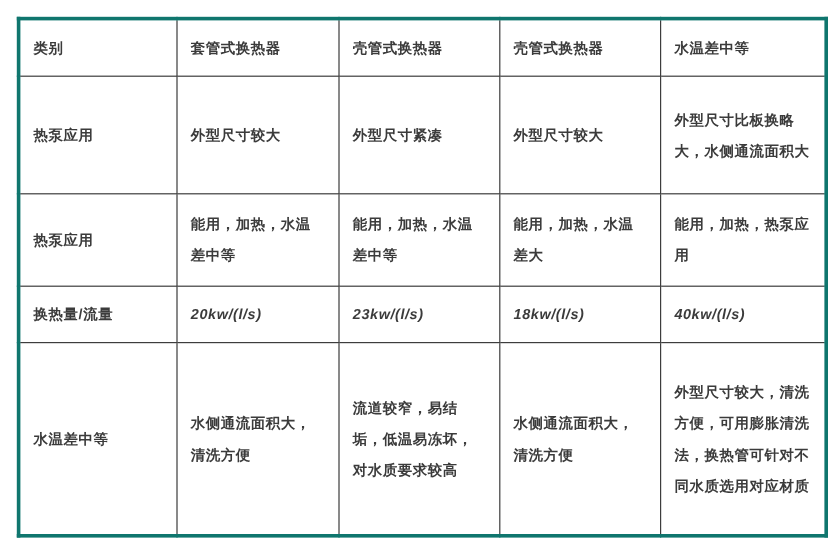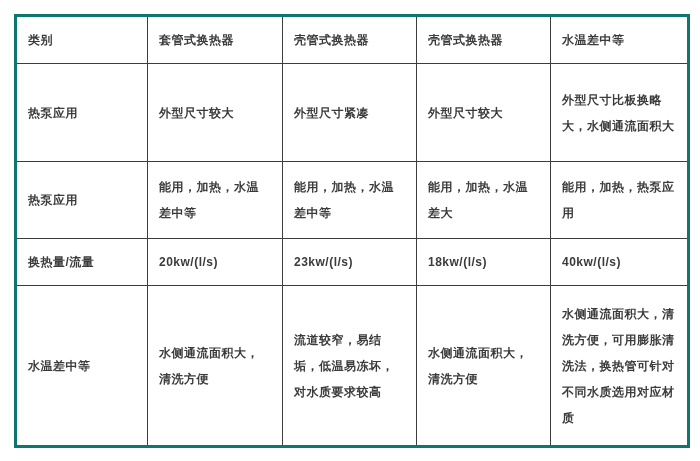--- a/index.html
+++ b/index.html
@@ -36,21 +36,21 @@
     color: #3b3b3b;
     line-height: 26px;
     word-break: break-all;
     letter-spacing: 0.5px;
   }
   tr.r-header { height: 48px; }
   tr.r-shape  { height: 98px; }
   tr.r-app    { height: 77px; }
   tr.r-flow   { height: 47px; }
   tr.r-scale  { height: 161px; }
-  .num-cell { letter-spacing: 0; }
+  .num-cell { letter-spacing: 0; font-style: italic; }
 </style>
 </head>
 <body>
 
 <div class="page">
   <table class="cmp">
     <colgroup>
       <col style="width:132px">
       <col style="width:135px">
       <col style="width:134px">
@@ -84,17 +84,17 @@
         <td class="num-cell">20kw/(l/s)</td>
         <td class="num-cell">23kw/(l/s)</td>
         <td class="num-cell">18kw/(l/s)</td>
         <td class="num-cell">40kw/(l/s)</td>
       </tr>
       <tr class="r-scale">
         <td>水温差中等</td>
         <td>水侧通流面积大，清洗方便</td>
         <td>流道较窄，易结垢，低温易冻坏，对水质要求较高</td>
         <td>水侧通流面积大，清洗方便</td>
-        <td>水侧通流面积大，清洗方便，可用膨胀清洗法，换热管可针对不同水质选用对应材质</td>
+        <td>外型尺寸较大，清洗方便，可用膨胀清洗法，换热管可针对不同水质选用对应材质</td>
       </tr>
     </tbody>
   </table>
 </div>
 
 </body></html>

